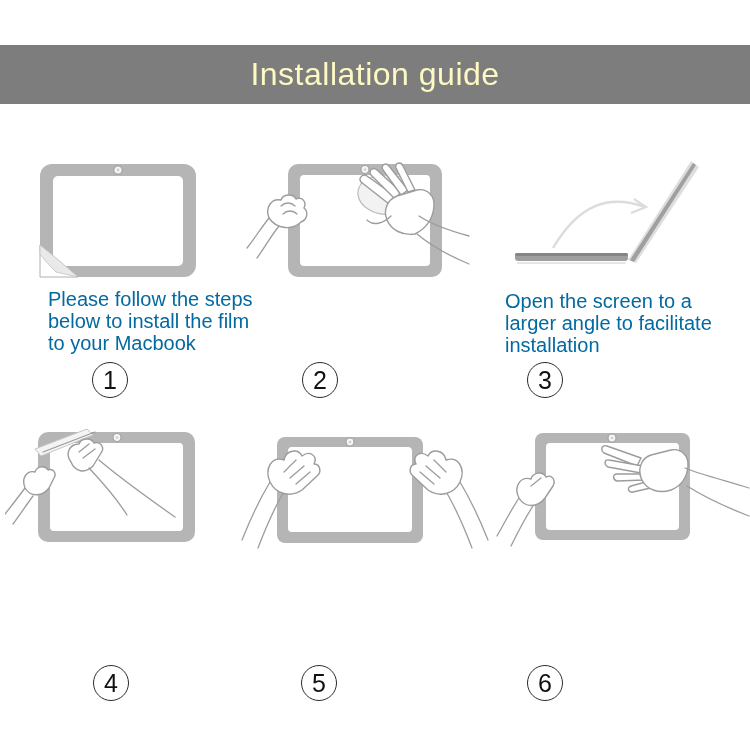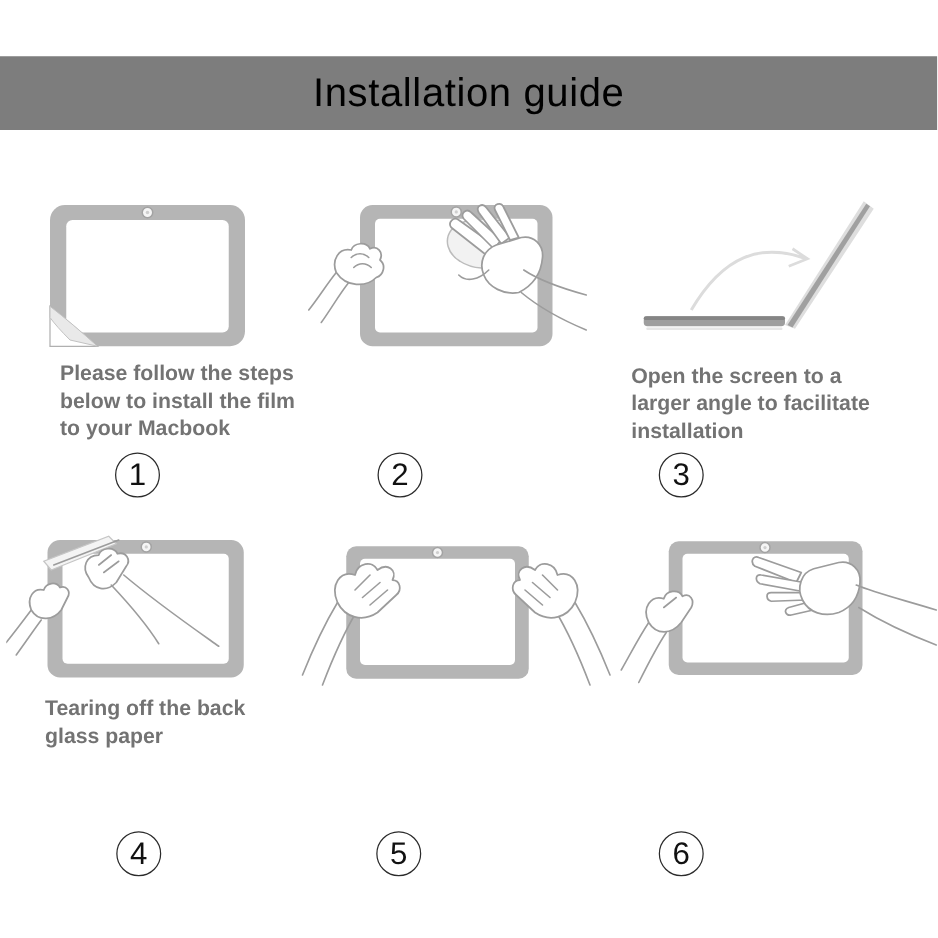--- a/index.html
+++ b/index.html
@@ -2,26 +2,26 @@
 <html><head>
 <meta charset="utf-8">
 <style>
   html,body{margin:0;padding:0;background:#ffffff;}
   #screen{
     position:relative;width:750px;height:750px;background:#ffffff;overflow:hidden;
     font-family:"Liberation Sans","DejaVu Sans",sans-serif;
   }
   .banner{
     position:absolute;left:0;top:45px;width:750px;height:59px;
-    background:#7d7d7d;color:#000000;font-size:32px;letter-spacing:.5px;
+    background:#7d7d7d;color:#fef9c3;font-size:32px;letter-spacing:.5px;
     display:flex;align-items:center;justify-content:center;
   }
   .illu{position:absolute;}
   .step-text{
-    position:absolute;font-size:17px;line-height:22px;color:#737373;font-weight:bold;
+    position:absolute;font-size:20px;line-height:22px;color:#0369a1;
   }
   .num{
     position:absolute;width:36px;height:36px;border:1.5px solid #2b2b2b;border-radius:50%;
     display:flex;align-items:center;justify-content:center;
     font-size:25px;color:#111;box-sizing:border-box;background:#fff;
   }
   .hand{fill:#ffffff;stroke:#9c9c9c;stroke-width:1.4;stroke-linejoin:round;stroke-linecap:round;}
   .hline{fill:none;stroke:#9c9c9c;stroke-width:1.3;stroke-linecap:round;}
 </style>
 </head>
@@ -142,21 +142,20 @@
     <path class="hline" d="M254,98 C228,88 208,78 192,68"></path>
 
     <path class="hline" d="M2,118 C10,104 16,92 24,80"></path>
     <path class="hline" d="M16,128 C24,112 30,100 38,88"></path>
     <path class="hand" d="M24,80 C18,68 26,58 36,61 C38,54 48,53 51,59 C57,56 61,62 58,68 L50,80 C42,90 30,90 24,80 Z"></path>
     <path class="hline" d="M36,68 L46,60"></path>
   </svg>
 
   <div class="step-text" style="left:48px;top:288px;">Please follow the steps<br>below to install the film<br>to your Macbook</div>
   <div class="step-text" style="left:505px;top:290px;">Open the screen to a<br>larger angle to facilitate<br>installation</div>
-  <div class="step-text" style="left:36px;top:556px;">Tearing off the back<br>glass paper</div>
 
   <div class="num" style="left:92px;top:362px;">1</div>
   <div class="num" style="left:302px;top:362px;">2</div>
   <div class="num" style="left:527px;top:362px;">3</div>
   <div class="num" style="left:93px;top:665px;">4</div>
   <div class="num" style="left:301px;top:665px;">5</div>
   <div class="num" style="left:527px;top:665px;">6</div>
 
 </div>
 

